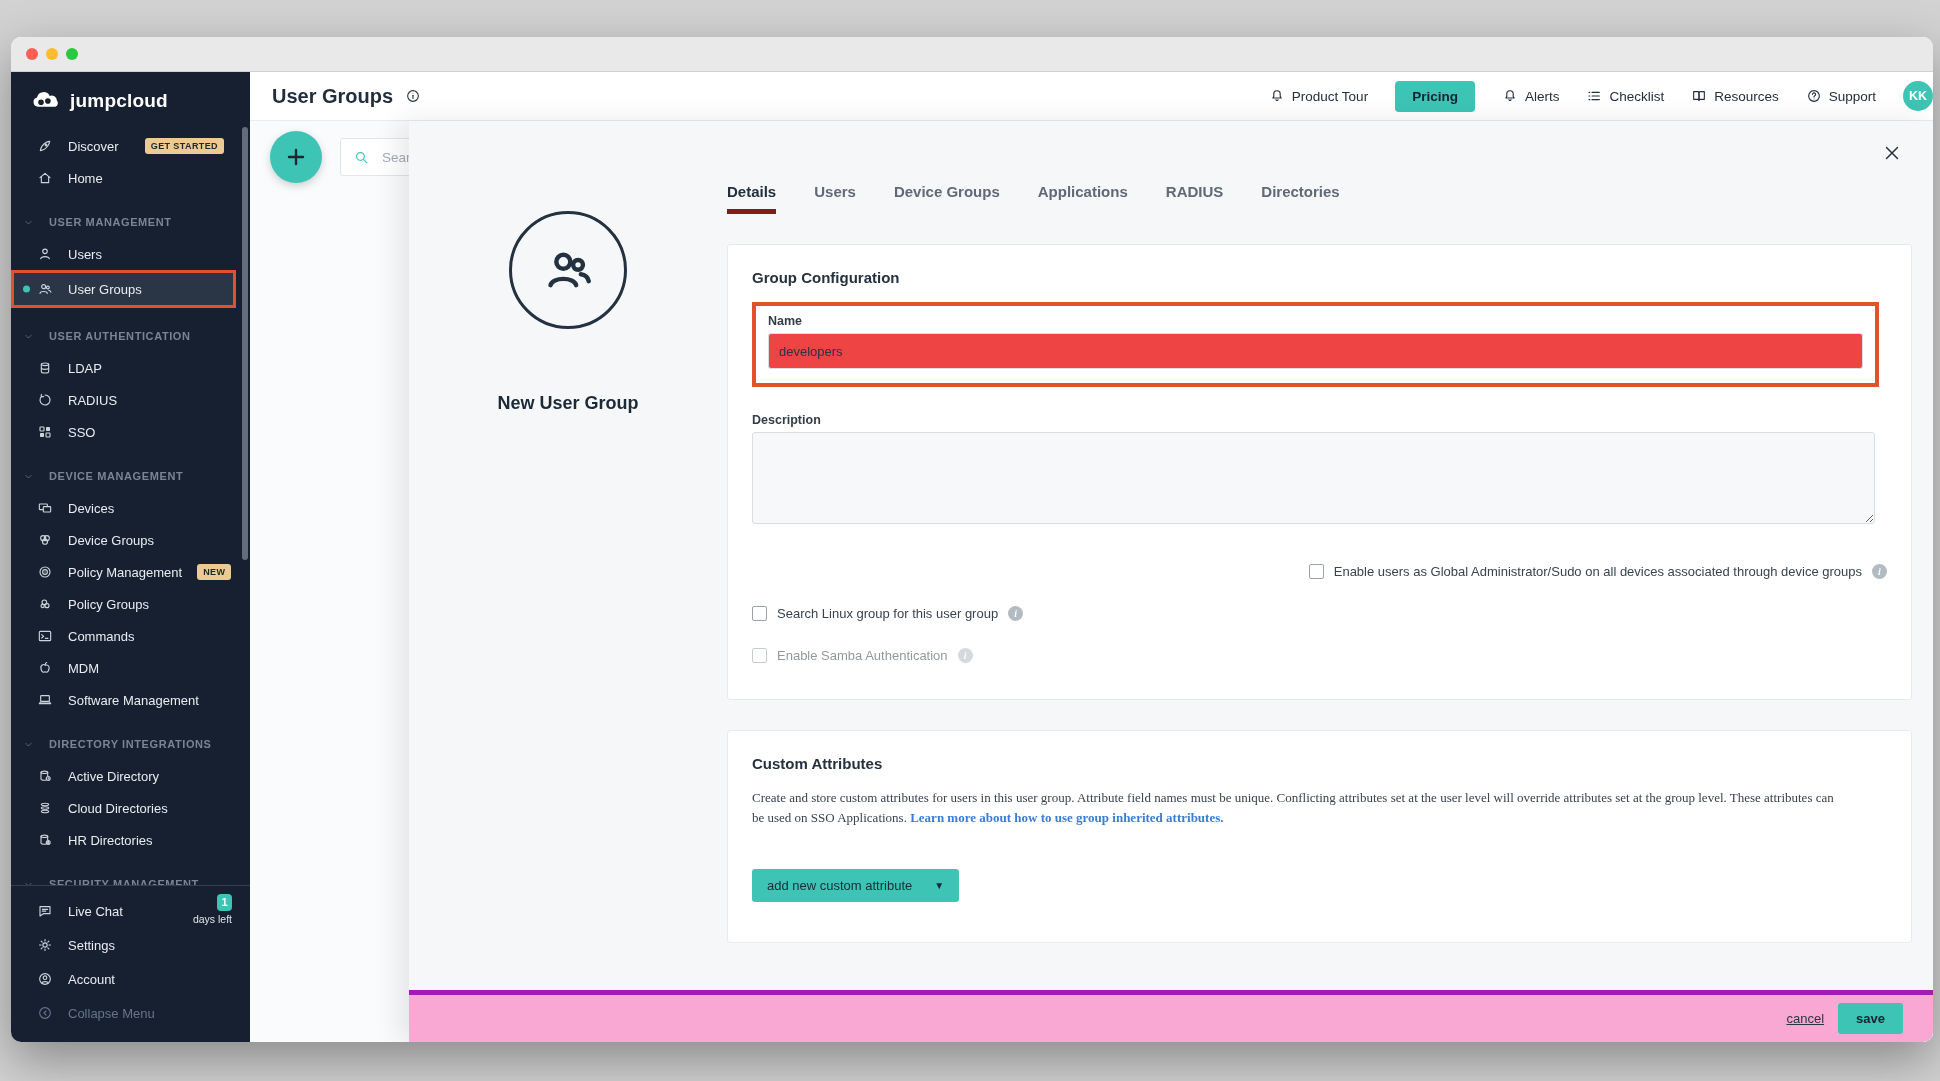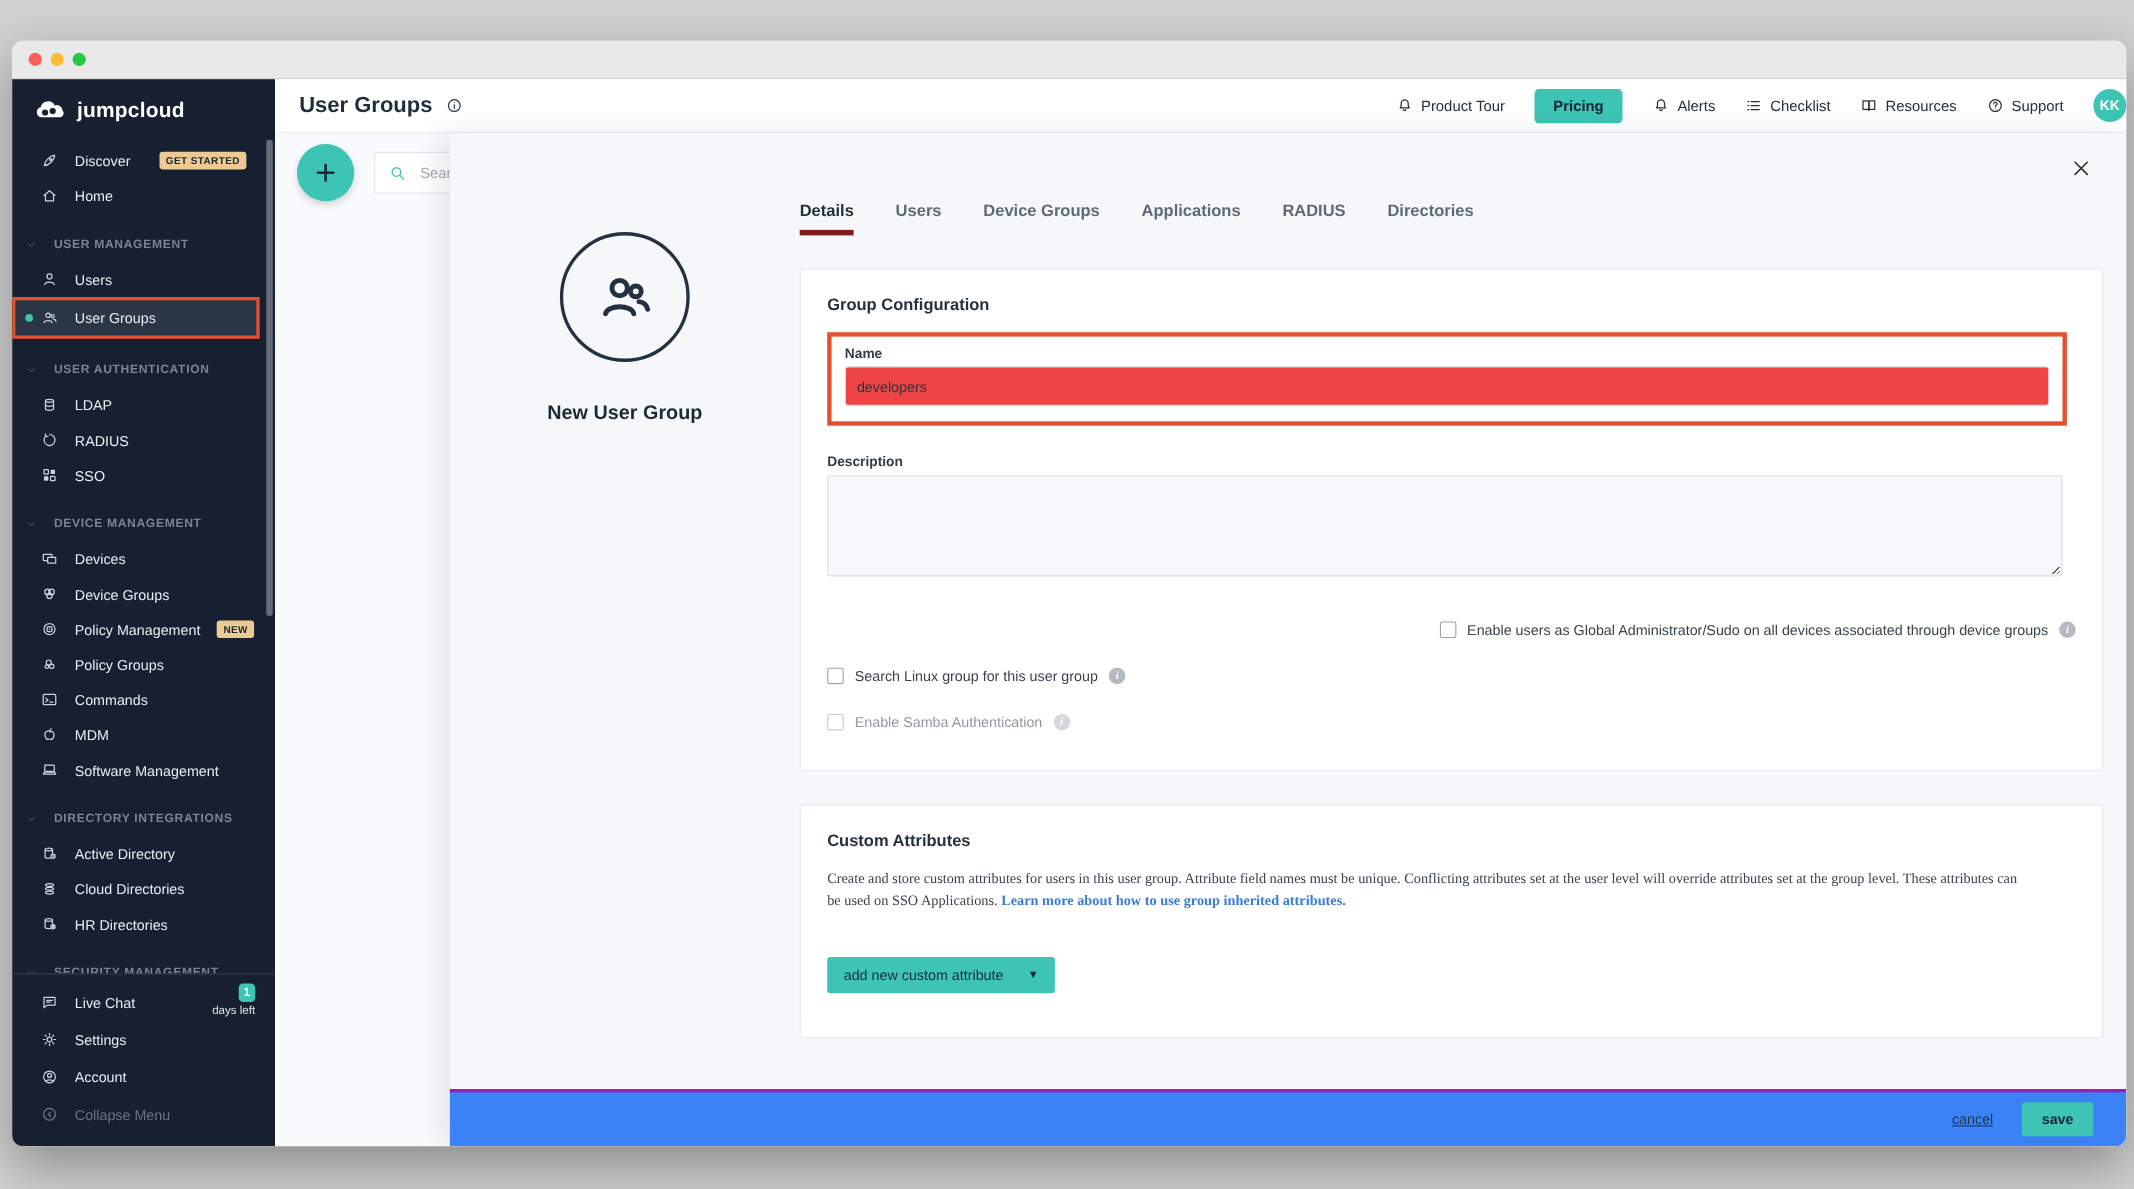--- a/index.html
+++ b/index.html
@@ -112,21 +112,21 @@
   }
   .close-btn { position:absolute; top:20px; right:28px; width:26px; height:26px; background:none; border:none; color:#26303c; padding:0; }
   .close-btn .ic { width:22px; height:22px; }
   .overlay-main { flex:1; display:flex; min-height:0; }
   .left-col { width:318px; flex:0 0 auto; display:flex; flex-direction:column; align-items:center; padding-top:90px; }
   .entity-circle {
     width:118px; height:118px; border-radius:50%; border:3.5px solid #243140;
     display:flex; align-items:center; justify-content:center; color:#243140;
   }
   .entity-circle .ic { width:56px; height:56px; }
-  .entity-title { margin-top:36px; font-size:18px; font-weight:bold; color:#1c2937; }
+  .entity-title { margin-top:64px; font-size:18px; font-weight:bold; color:#1c2937; }
 
   .right-col { flex:1; padding:62px 21px 0 0; min-width:0; }
   .tabs { display:flex; gap:38px; }
   .tab { font-size:15px; font-weight:600; color:#5f6a76; padding-bottom:9px; cursor:default; }
   .tab.active { color:#222f3d; border-bottom:5px solid #7f1d1d; }
 
   .card { background:#fff; border:1px solid #e7eaee; border-radius:3px; padding:24px 24px 36px; }
   .card1 { margin-top:30px; }
   .card2 { margin-top:30px; padding-bottom:40px; }
   .card-h { font-size:15px; font-weight:bold; color:#25313e; }
@@ -156,22 +156,22 @@
   }
   .ca-text { margin-top:16px; font-size:13px; color:#39424e; line-height:1.55; max-width:1095px;font-family:Liberation Serif, serif; }
   .link { color:#3b7cd6; font-weight:bold; text-decoration:none; }
   .add-attr-btn {
     margin-top:28px; background:#3dc4b5; border:none; border-radius:3px; color:#1d2a38;
     font-size:13px; font-family:inherit; padding:9px 15px; display:inline-flex; align-items:center; gap:22px;
   }
   .caret { font-size:10px; }
 
   .overlay-footer {
-    flex:0 0 auto; height:52px; background:#3b82f6; border-top:3px solid #a21caf;
-    display:flex; align-items:center; justify-content:flex-end; gap:26px; padding-right:30px;
+    flex:0 0 auto; height:52px; background:#f9a8d4; border-top:5px solid #a21caf;
+    display:flex; align-items:center; justify-content:flex-end; gap:14px; padding-right:30px;
   }
   .cancel-link { font-size:13px; color:#2b3540; text-decoration:underline; cursor:default; }
   .save-btn {
     background:#3dc4b5; border:none; border-radius:3px; color:#15222f; font-weight:bold;
     font-size:13px; font-family:inherit; padding:8px 18px;
   }
 
   svg.ic { fill:none; stroke:currentColor; stroke-width:1.7; stroke-linecap:round; stroke-linejoin:round; }
   svg.thick { stroke-width:2.4; }
 </style>

